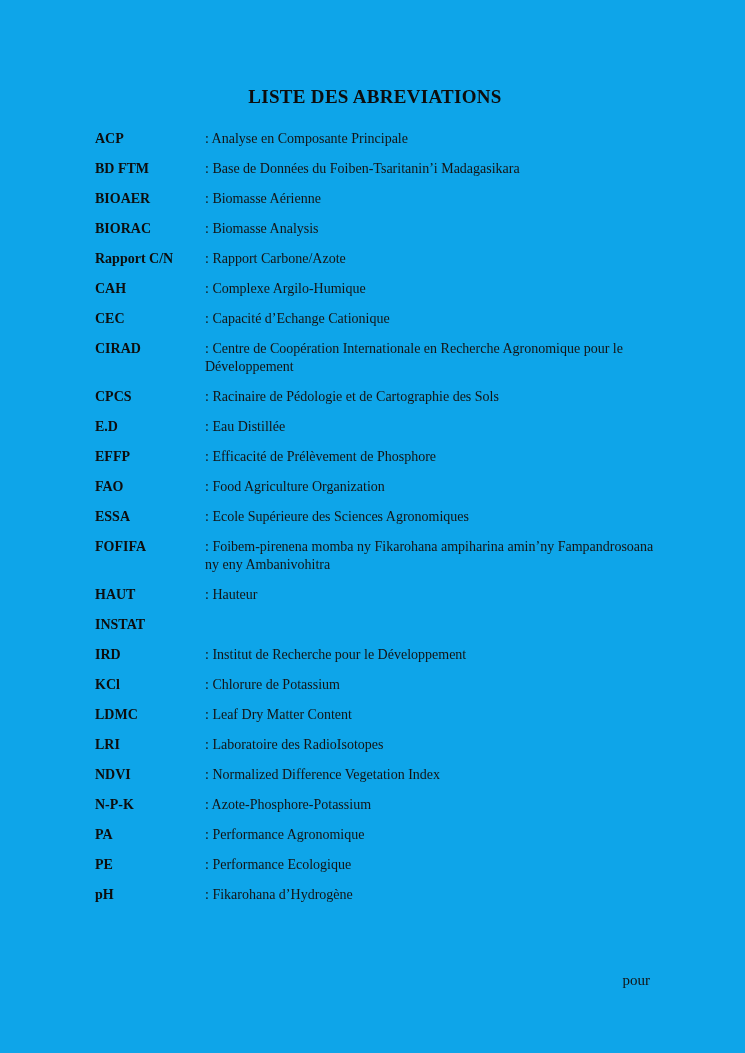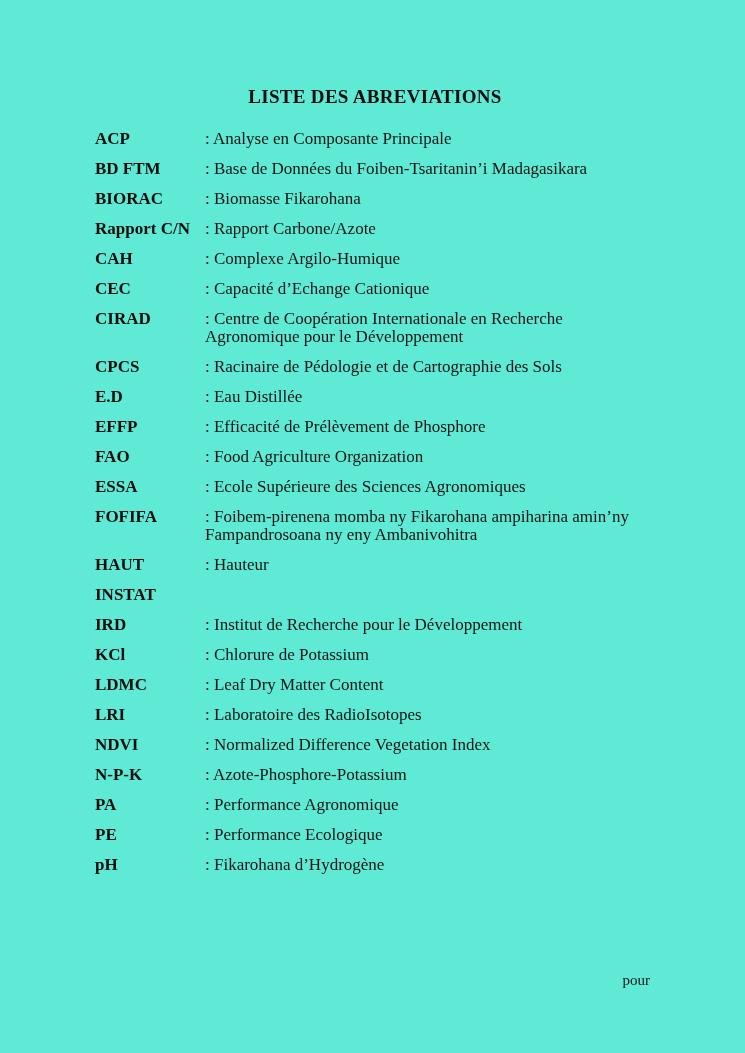--- a/index.html
+++ b/index.html
@@ -4,21 +4,21 @@
 <style>
   html, body {
     margin: 0;
     padding: 0;
     background: #ffffff;
   }
   .page {
     position: relative;
     width: 745px;
     height: 1053px;
-    background: #5eead4;
+    background: #0ea5e9;
     color: #111111;
     font-family: "Liberation Serif", "DejaVu Serif", serif;
     overflow: hidden;
     box-sizing: border-box;
   }
   .content {
     position: absolute;
     top: 86px;
     left: 95px;
     width: 560px;
@@ -32,21 +32,21 @@
     line-height: 22px;
     color: #0d0d0d;
   }
   .list {
     width: 560px;
   }
   .row {
     display: flex;
     align-items: flex-start;
     margin-bottom: 12px;
-    font-size: 17px;
+    font-size: 14px;
     line-height: 18px;
   }
   .term {
     flex: 0 0 110px;
     font-weight: bold;
     color: #0d0d0d;
     white-space: nowrap;
   }
   .def {
     flex: 0 1 auto;
@@ -70,22 +70,26 @@
     <div class="list">
         <div class="row">
           <span class="term">ACP</span>
           <span class="def">: Analyse en Composante Principale</span>
         </div>
         <div class="row">
           <span class="term">BD FTM</span>
           <span class="def">: Base de Données du Foiben-Tsaritanin’i Madagasikara</span>
         </div>
         <div class="row">
+          <span class="term">BIOAER</span>
+          <span class="def">: Biomasse Aérienne</span>
+        </div>
+        <div class="row">
           <span class="term">BIORAC</span>
-          <span class="def">: Biomasse Fikarohana</span>
+          <span class="def">: Biomasse Analysis</span>
         </div>
         <div class="row">
           <span class="term">Rapport C/N</span>
           <span class="def">: Rapport Carbone/Azote</span>
         </div>
         <div class="row">
           <span class="term">CAH</span>
           <span class="def">: Complexe Argilo-Humique</span>
         </div>
         <div class="row">

